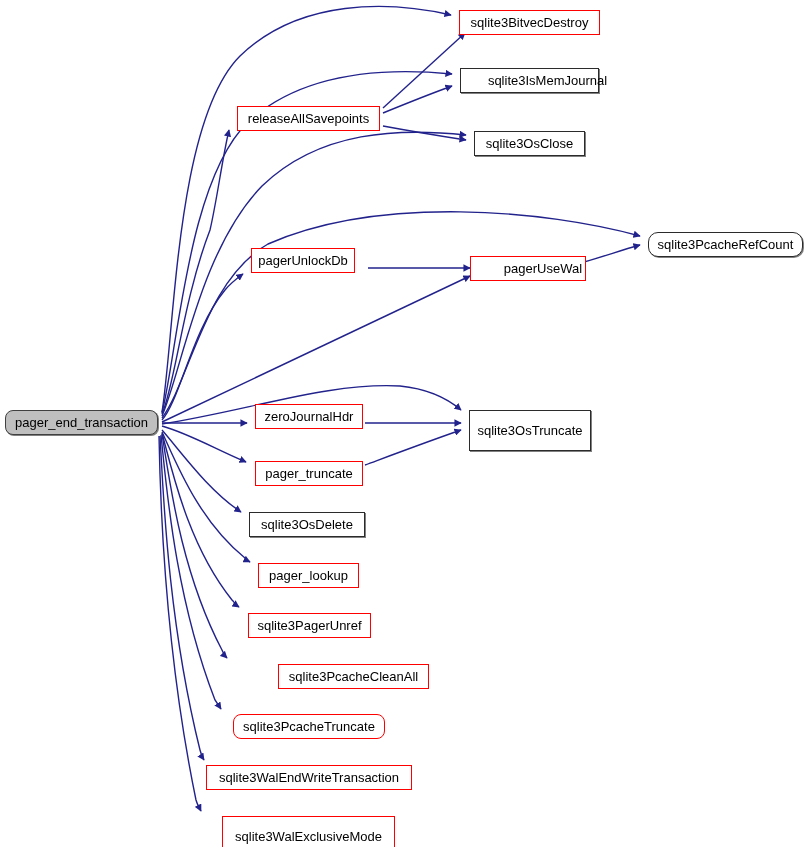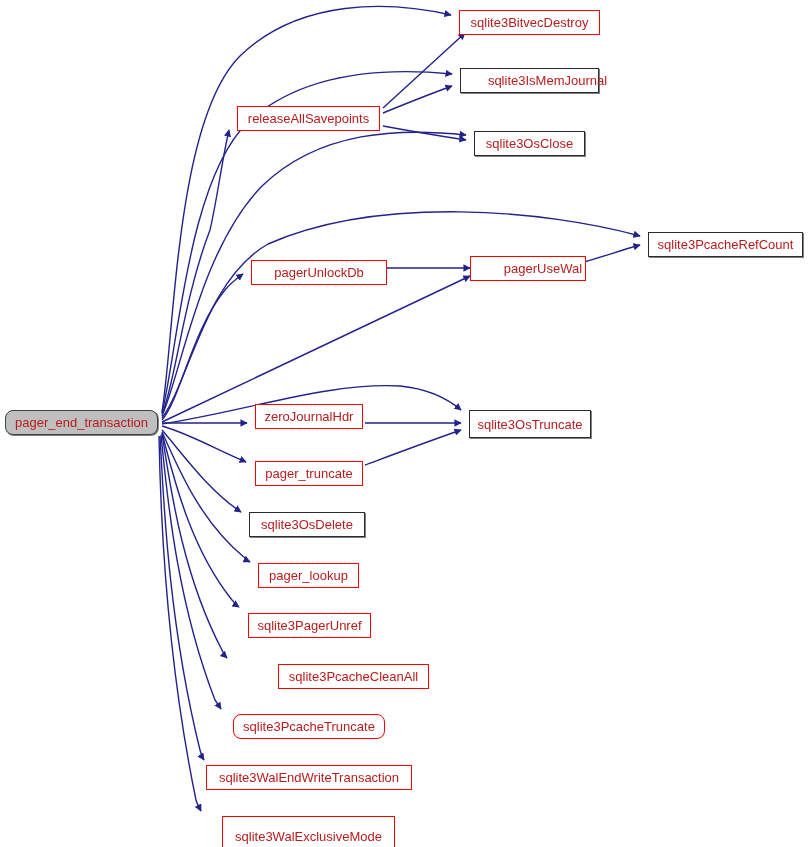--- a/index.html
+++ b/index.html
@@ -26,21 +26,21 @@
   }
   .node {
     position: absolute;
     box-sizing: border-box;
     display: flex;
     align-items: center;
     justify-content: center;
     font-family: "Liberation Sans", sans-serif;
     font-size: 13px;
     line-height: 1;
-    color: #b91c1c;
+    color: #000000;
     white-space: nowrap;
     background: #ffffff;
     border: 1px solid #000000;
     z-index: 5;
   }
   .node.red {
     border: 1px solid #ff0000;
   }
   .node.root {
     background: #bfbfbf;
@@ -103,30 +103,30 @@
       </div>
       <div class="node black" style="left: 460px; top: 68px; width: 139px; height: 25px; padding-left: 36px;">
         <span class="label">sqlite3IsMemJournal</span>
       </div>
       <div class="node red" style="left: 237px; top: 106px; width: 143px; height: 25px;">
         <span class="label">releaseAllSavepoints</span>
       </div>
       <div class="node black" style="left: 474px; top: 131px; width: 111px; height: 25px;">
         <span class="label">sqlite3OsClose</span>
       </div>
-      <div class="node black" style="left: 648px; top: 232px; width: 155px; height: 25px;">
+      <div class="node black" style="left: 648px; top: 232px; width: 155px; height: 25px; border-radius: 10px;">
         <span class="label">sqlite3PcacheRefCount</span>
       </div>
-      <div class="node red" style="left: 251px; top: 260px; width: 136px; height: 25px;">
+      <div class="node red" style="left: 251px; top: 248px; width: 104px; height: 25px;">
         <span class="label">pagerUnlockDb</span>
       </div>
       <div class="node red" style="left: 470px; top: 256px; width: 116px; height: 25px; padding-left: 30px;">
         <span class="label">pagerUseWal</span>
       </div>
-      <div class="node black" style="left: 469px; top: 410px; width: 122px; height: 28px;">
+      <div class="node black" style="left: 469px; top: 410px; width: 122px; height: 41px;">
         <span class="label">sqlite3OsTruncate</span>
       </div>
       <div class="node red" style="left: 255px; top: 404px; width: 108px; height: 25px;">
         <span class="label">zeroJournalHdr</span>
       </div>
       <div class="node red" style="left: 255px; top: 461px; width: 108px; height: 25px;">
         <span class="label">pager_truncate</span>
       </div>
       <div class="node black" style="left: 249px; top: 512px; width: 116px; height: 25px;">
         <span class="label">sqlite3OsDelete</span>

